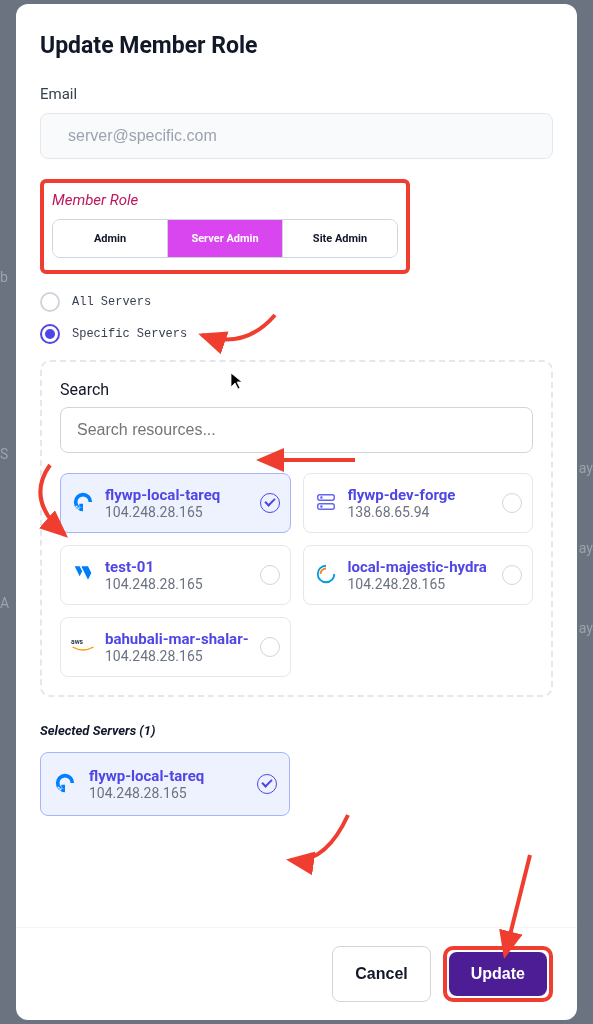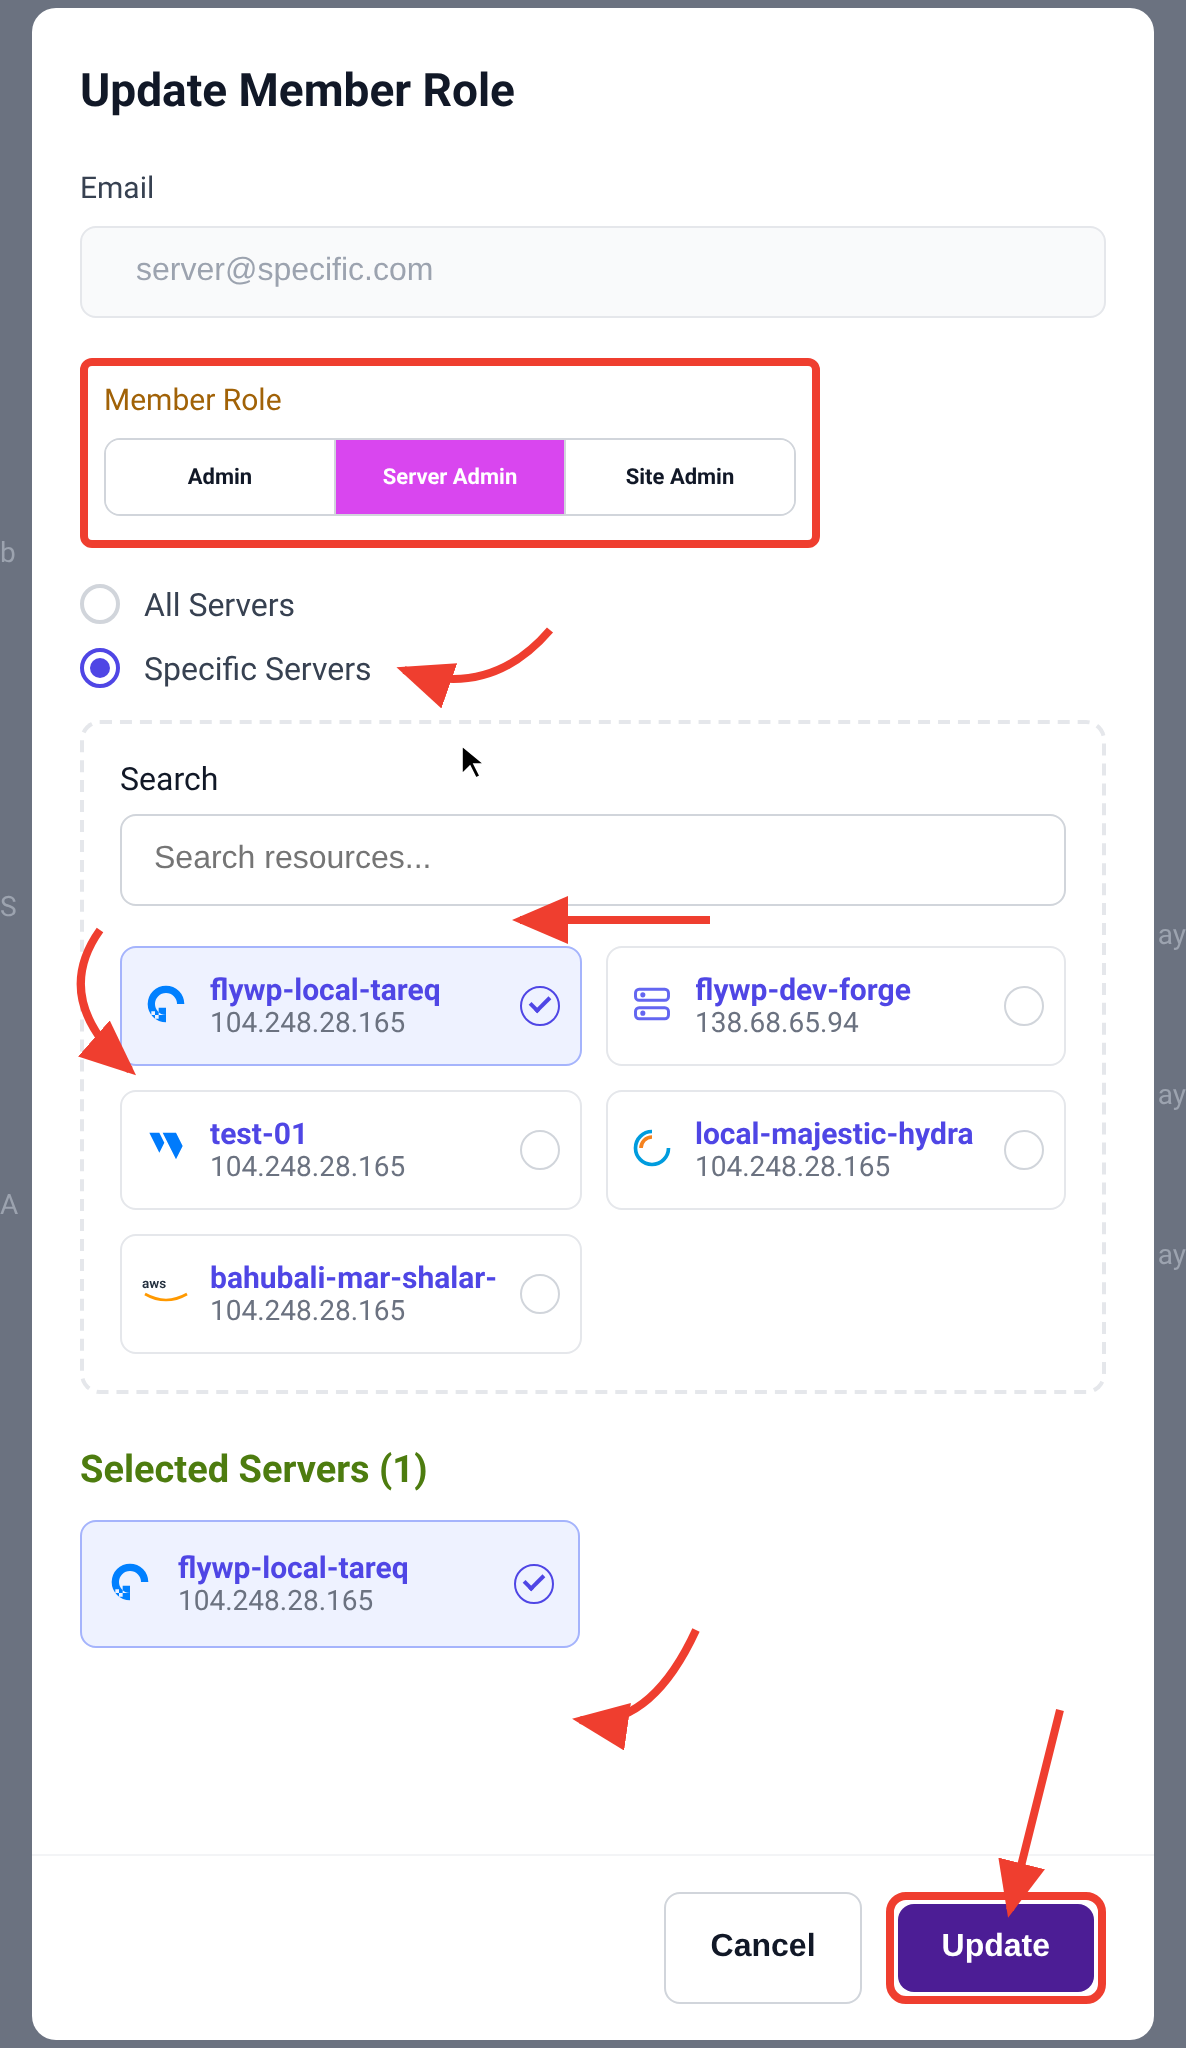--- a/index.html
+++ b/index.html
@@ -52,22 +52,23 @@
     .email-block { margin-bottom: 20px; }
     .role-section {
       border: 4px solid #ef3e2f;
       border-radius: 6px;
       padding: 8px 8px 12px 8px;
       margin-bottom: 18px;
       width: 370px;
     }
     .role-label {
       font-size: 15px;
-      color: #a16207;
+      color: #be185d;
       margin-bottom: 10px;
+      font-style: italic;
     }
     .segmented {
       display: flex;
       border: 1px solid #d1d5db;
       border-radius: 8px;
       overflow: hidden;
       width: 100%;
     }
     .segment {
       flex: 1;
@@ -104,22 +105,23 @@
       content: '';
       position: absolute;
       width: 10px;
       height: 10px;
       background: #4f46e5;
       border-radius: 50%;
       top: 3px;
       left: 3px;
     }
     .radio-label {
-      font-size: 16px;
+      font-size: 12px;
       color: #374151;
+      font-family: Liberation Mono, monospace;
     }
     .search-panel {
       border: 2px dashed #e5e7eb;
       border-radius: 10px;
       padding: 18px;
       margin-bottom: 26px;
     }
     .search-label {
       font-size: 16px;
       color: #111827;
@@ -190,24 +192,25 @@
       position: absolute;
       width: 8px;
       height: 4px;
       border-left: 2px solid #4f46e5;
       border-bottom: 2px solid #4f46e5;
       transform: rotate(-45deg);
       top: 4px;
       left: 4px;
     }
     .selected-heading {
-      font-size: 19px;
+      font-size: 13px;
       font-weight: 700;
-      color: #4d7c0f;
+      color: #0f172a;
       margin-bottom: 14px;
+      font-style: italic;
     }
     .selected-card {
       border: 1px solid #a5b4fc;
       background: #eef2ff;
       border-radius: 8px;
       padding: 14px 12px;
       display: flex;
       align-items: center;
       gap: 12px;
       width: 250px;

